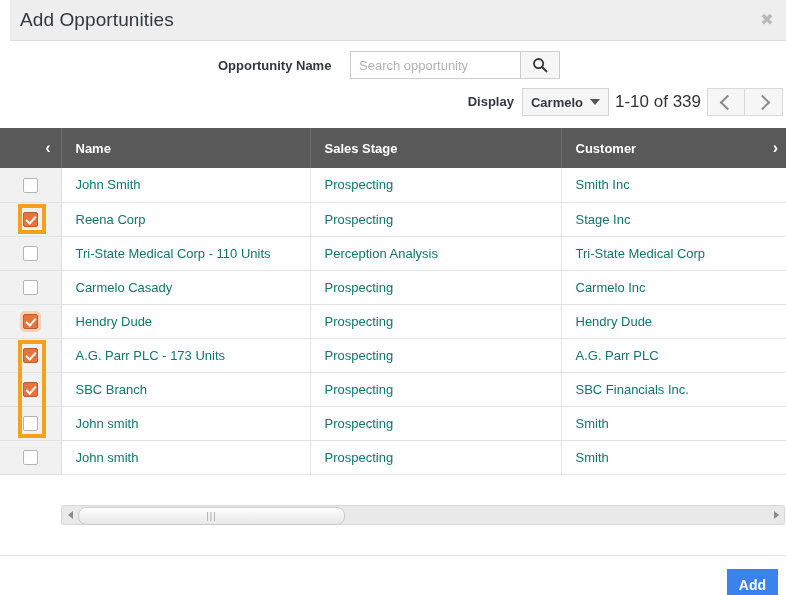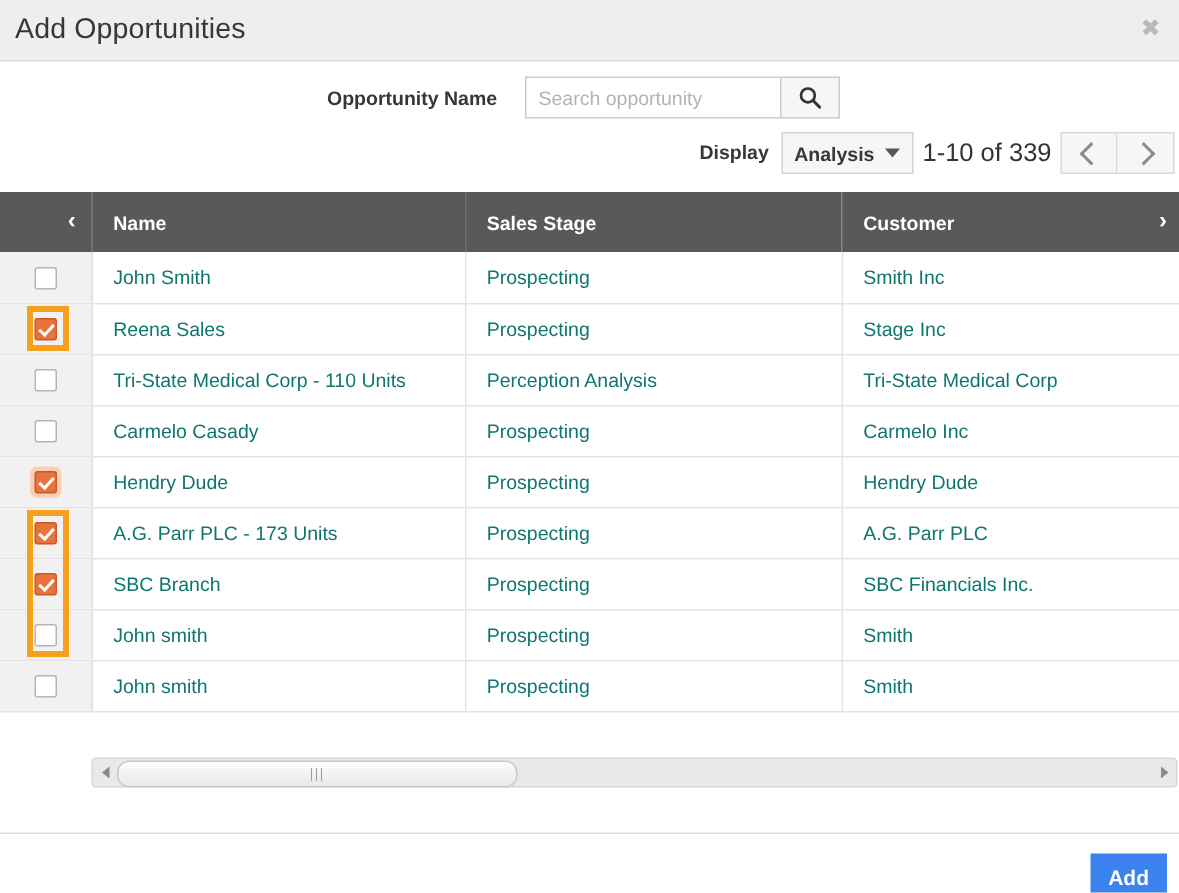--- a/index.html
+++ b/index.html
@@ -18,20 +18,21 @@
     position: relative;
   }
 
   
   #dialog-header {
     height: 41px;
     background: #eeeeee;
     border-bottom: 1px solid #dddddd;
     position: relative;
     box-sizing: border-box;
+    margin-left: 10px;
   }
   #dialog-title {
     position: absolute;
     left: 10px;
     top: 9px;
     font-size: 19px;
     font-weight: normal;
     color: #33383d;
     letter-spacing: .1px;
   }
@@ -381,21 +382,21 @@
         </svg>
       </span>
     </button>
   </div>
 </div>
 
 <div id="display-row">
   <div id="display-bar">
     <div id="display-label">Display</div>
     <div id="display-select">
-      <span>Analysis</span>
+      <span>Carmelo</span>
       <span class="caret-down"></span>
     </div>
     <div id="record-count">1-10 of 339</div>
     <div class="page-btn">
       <span class="chev left"></span>
     </div>
     <div class="page-btn">
       <span class="chev right"></span>
     </div>
   </div>
@@ -418,21 +419,21 @@
     </thead>
     <tbody id="table-body">
         <tr>
           <td class="cell-check"><span class="cb"></span></td>
           <td class="cell-name">John Smith</td>
           <td class="cell-stage">Prospecting</td>
           <td class="cell-customer">Smith Inc</td>
         </tr>
         <tr class="row-selected">
           <td class="cell-check"><span class="cb checked"></span></td>
-          <td class="cell-name">Reena Sales</td>
+          <td class="cell-name">Reena Corp</td>
           <td class="cell-stage">Prospecting</td>
           <td class="cell-customer">Stage Inc</td>
         </tr>
         <tr>
           <td class="cell-check"><span class="cb"></span></td>
           <td class="cell-name">Tri-State Medical Corp - 110 Units</td>
           <td class="cell-stage">Perception Analysis</td>
           <td class="cell-customer">Tri-State Medical Corp</td>
         </tr>
         <tr>

